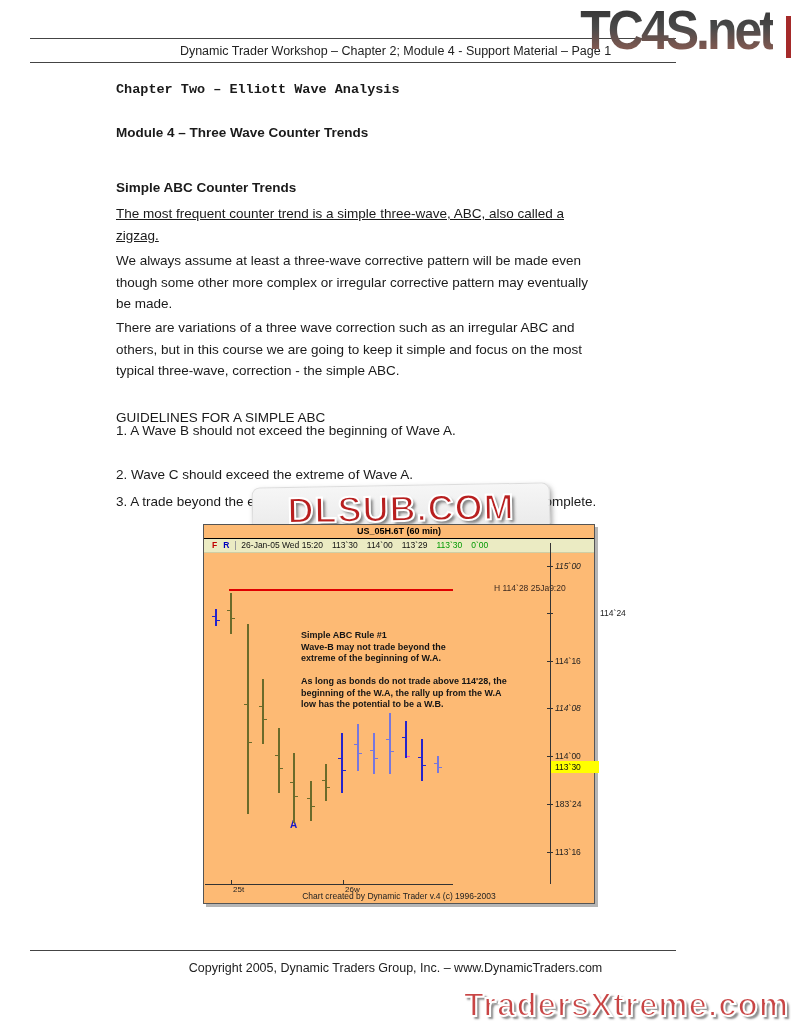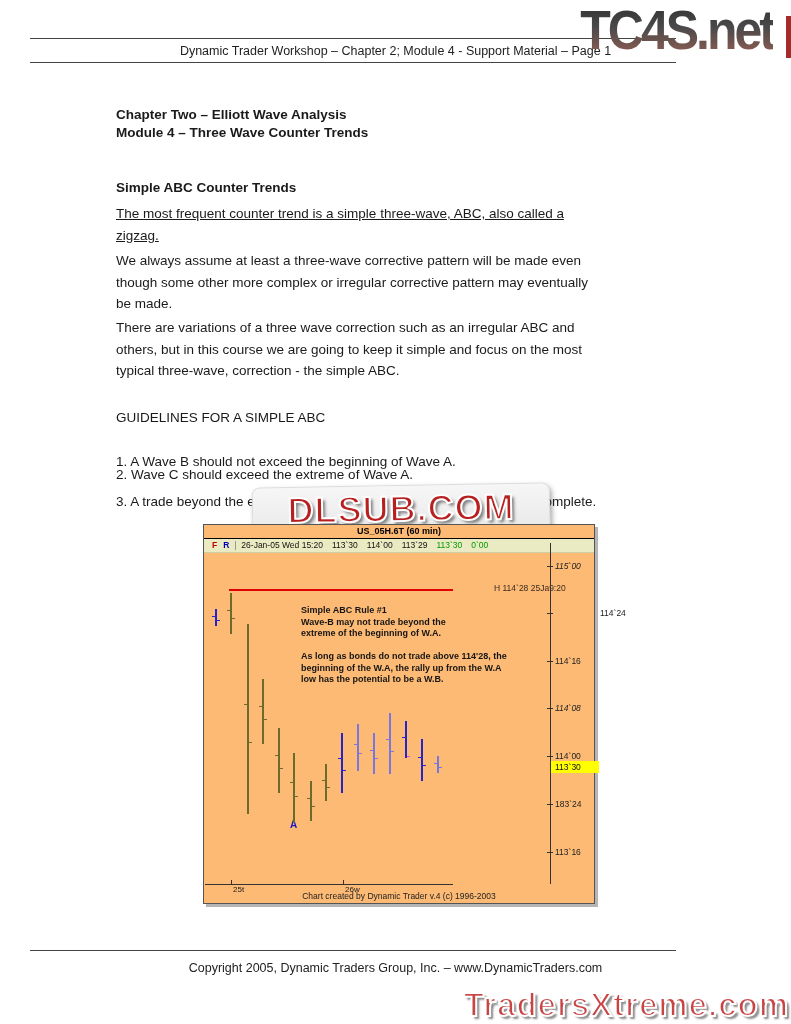--- a/index.html
+++ b/index.html
@@ -37,51 +37,51 @@
   .chart-title{position:absolute;left:0;top:0;width:100%;height:13px;border-bottom:1px solid #000;
                font-size:9px;font-weight:bold;text-align:center;line-height:13px;color:#000;}
   .chart-toolbar{position:absolute;left:0;top:14px;width:100%;height:13px;background:#ebebc3;
                border-bottom:1px solid #cfcfa6;font-size:8.5px;line-height:13px;white-space:nowrap;}
   .chart-toolbar .tb-f{color:#c00000;font-weight:bold;margin-left:8px;}
   .chart-toolbar .tb-r{color:#0000bb;font-weight:bold;margin-left:6px;margin-right:6px;}
   .chart-toolbar .tb-sep{display:inline-block;width:1px;height:9px;background:#999;vertical-align:middle;margin-right:5px;}
   .chart-toolbar .tb-text{color:#111;margin-right:9px;}
   .chart-toolbar .tb-green{color:#009900;margin-right:9px;}
   .plot-layer{position:absolute;left:0;top:0;right:0;bottom:0;}
-  .ann{position:absolute;font-size:9px;line-height:11.5px;font-weight:bold;color:#151515;white-space:pre-line;}
+  .ann{position:absolute;font-size:9px;line-height:11.5px;font-weight:bold;color:#151515;white-space:pre-line;margin-top:25px;}
   .hline-label{position:absolute;font-size:8.5px;color:#3c2a20;white-space:nowrap;margin-left:36px;}
   .wave-a{position:absolute;font-size:10px;font-weight:bold;color:#1515cc;}
   .credit{position:absolute;left:0;right:0;top:366px;text-align:center;font-size:8.5px;color:#222;}
   .ytick-label{position:absolute;font-size:8.5px;color:#222;white-space:nowrap;}
   .xtick-label{position:absolute;font-size:8px;color:#222;white-space:nowrap;}
   .price-hl{position:absolute;background:#ffff00;color:#111;font-size:8.5px;line-height:12px;padding-left:4px;}
 </style>
 </head>
 <body>
 
 <div class="rule" style="top:38px;"></div>
 <div class="header-title">Dynamic Trader Workshop – Chapter 2; Module 4 - Support Material – Page 1</div>
 <div class="rule" style="top:62px;"></div>
 
 <div class="tc4s">TC4S.net</div>
 <div class="red-strip"></div>
 
-<div class="doc bold" style="top:104px;">Chapter Two  – Elliott Wave Analysis</div>
+<div class="doc bold" style="top:79px;font-family:Liberation Mono, monospace;">Chapter Two  – Elliott Wave Analysis</div>
 <div class="doc bold" style="top:122px;">Module 4 – Three Wave Counter Trends</div>
 <div class="doc bold" style="top:177px;">Simple ABC Counter Trends</div>
 <div class="doc" style="top:203px;text-decoration:underline;">The most frequent counter trend is a simple three-wave, ABC, also called a
 zigzag.</div>
 <div class="doc" style="top:250px;">We always assume at least a three-wave corrective pattern will be made even
 though some other more complex or irregular corrective pattern may eventually
 be made.</div>
 <div class="doc" style="top:317px;">There are variations of a three wave correction such as an irregular ABC and
 others, but in this course we are going to keep it simple and focus on the most
 typical three-wave, correction - the simple ABC.</div>
 <div class="doc" style="top:407px;">GUIDELINES FOR A SIMPLE ABC</div>
-<div class="doc" style="top:451px;text-align:right;">1. A Wave B should not exceed the beginning of Wave A.</div>
+<div class="doc" style="top:420px;text-align:right;">1. A Wave B should not exceed the beginning of Wave A.</div>
 <div class="doc" style="top:464px;">2. Wave C should exceed the extreme of Wave A.</div>
 <div class="doc" style="top:491px;">3. A trade beyond the extreme of the W.B signals an ABC correction is complete.</div>
 
 <div class="dlsub">
   <span>DLSUB.COM</span>
 </div>
 
 <div class="chart-panel">
   <div class="chart-title">US_05H.6T (60 min)</div>
   <div class="chart-toolbar">

